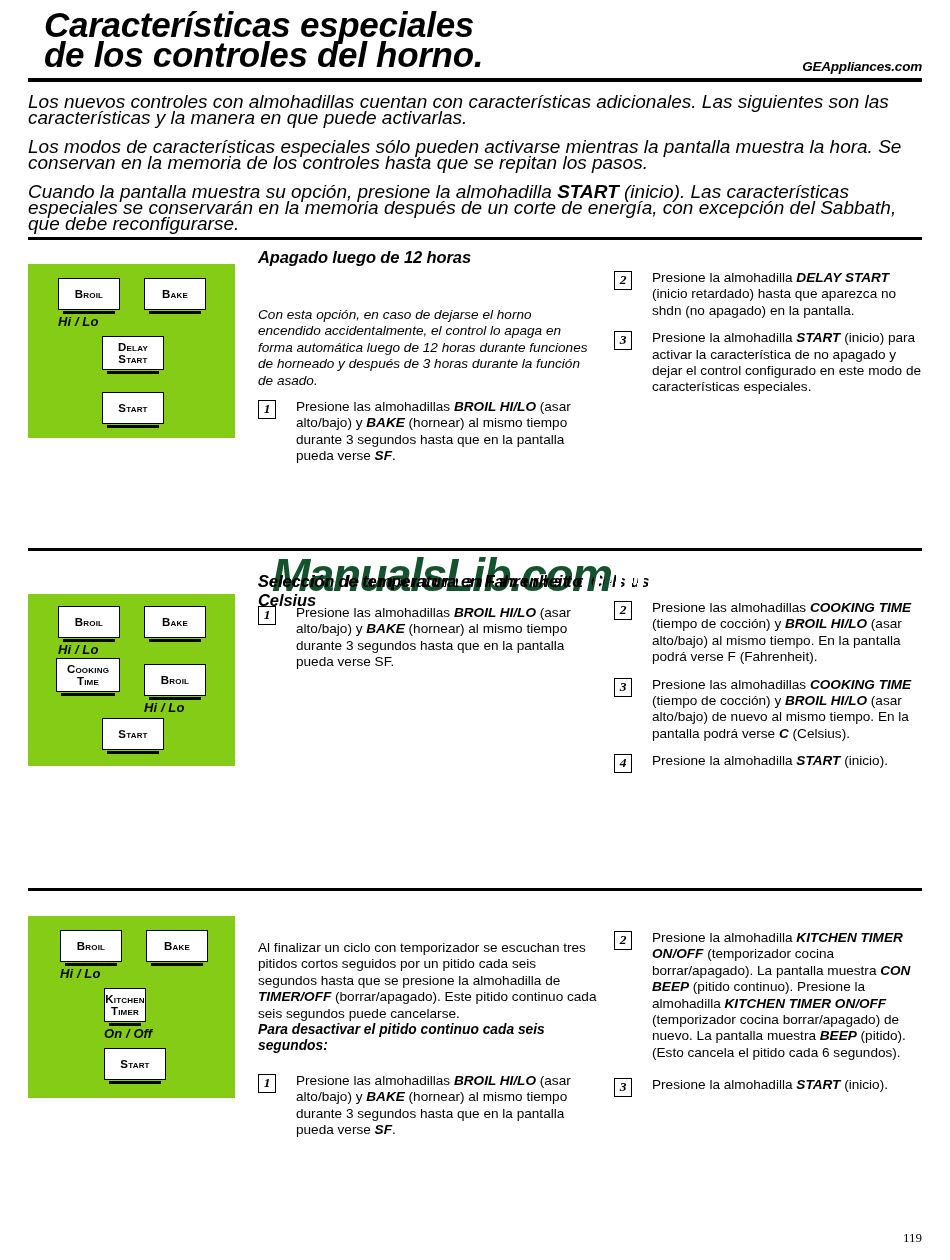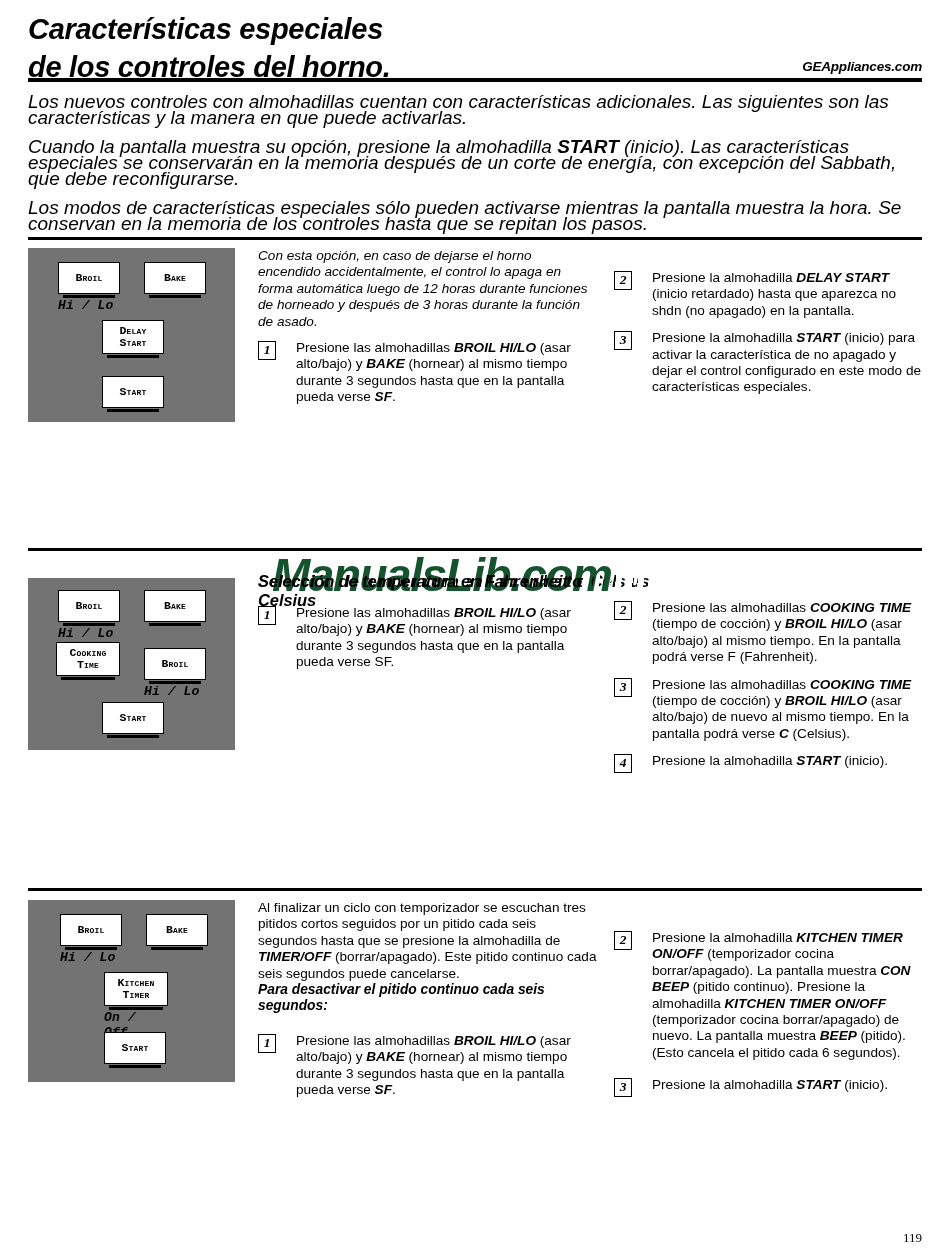--- a/index.html
+++ b/index.html
@@ -24,24 +24,25 @@
   
   .header {
     position: absolute;
     left: 28px; top: 10px;
     width: 894px;
     height: 70px;
   }
   .doc-title {
     font-style: italic;
     font-weight: bold;
-    font-size: 29px;
-    line-height: 38px;
+    font-size: 35px;
+    line-height: 30px;
     letter-spacing: -0.3px;
     white-space: pre-line;
+    margin-left: 16px;
   }
   .site-url {
     position: absolute;
     right: 0; bottom: 6px;
     font-size: 13.5px;
     font-weight: bold;
     font-style: italic;
     letter-spacing: -0.2px;
   }
   .rule-top {
@@ -71,23 +72,22 @@
     width: 894px;
     height: 3px;
     background: #000;
   }
 
   
   .section { position: absolute; left: 28px; width: 894px; }
 
   .pad-panel {
     position: absolute;
-    left: 0; top: 0;
-    background: #737373;
-    font-family: Liberation Mono, monospace;
+    left: 0; top: 16px;
+    background: #84cc16;
   }
 
   
   .pad {
     position: absolute;
     background: #ffffff;
     border: 1.6px solid #000;
     text-align: center;
     font-size: 11.5px;
     font-weight: bold;
@@ -126,21 +126,21 @@
     line-height: 19px;
     margin-bottom: 8px;
     letter-spacing: -0.1px;
   }
   .body-txt {
     font-size: 13.6px;
     line-height: 16.4px;
   }
   .body-txt.ital { font-style: italic; }
   .body-txt b { font-weight: bold; font-style: italic; }
-  .body-txt p { margin-bottom: 11px; }
+  .body-txt p { margin-bottom: 11px; margin-top: 40px; }
   .body-txt p:last-child { margin-bottom: 0; }
   .subhead {
     font-style: italic;
     font-weight: bold;
     font-size: 13.8px;
     line-height: 16.4px;
     margin-bottom: 18px;
   }
 
   
@@ -221,22 +221,22 @@
 
   <div class="header">
     <div class="doc-title">Características especiales
 de los controles del horno.</div>
     <div class="site-url">GEAppliances.com</div>
   </div>
   <div class="rule-top"></div>
 
   <div class="intro">
     <p><span>Los nuevos controles con almohadillas cuentan con características adicionales. Las siguientes son las características y la manera en que puede activarlas.</span></p>
+    <p><span>Los modos de características especiales sólo pueden activarse mientras la pantalla muestra la hora. Se conservan en la memoria de los controles hasta que se repitan los pasos.</span></p>
     <p><span>Cuando la pantalla muestra su opción, presione la almohadilla </span><b>START</b><span> (inicio). Las características especiales se conservarán en la memoria después de un corte de energía, con excepción del Sabbath, que debe reconfigurarse.</span></p>
-    <p><span>Los modos de características especiales sólo pueden activarse mientras la pantalla muestra la hora. Se conservan en la memoria de los controles hasta que se repitan los pasos.</span></p>
   </div>
 
   <div class="rule-sec" style="top:237px;"></div>
 
   <div class="section" style="top:248px;">
 
     <div class="pad-panel" style="width:207px;height:174px;">
       <div class="pad" style="left:30px;top:14px;width:62px;height:32px;">
         <span class="padtxt">Broil</span>
       </div>
@@ -250,20 +250,21 @@
         <span class="padtxt">Delay
 Start</span>
       </div>
 
       <div class="pad" style="left:74px;top:128px;width:62px;height:32px;">
         <span class="padtxt">Start</span>
       </div>
     </div>
 
     <div class="col" style="left:230px;top:0px;width:335px;">
+      <h2 class="sec-head">Apagado luego de 12 horas</h2>
       <div class="body-txt ital">
         <p><span>Con esta opción, en caso de dejarse el horno encendido accidentalmente, el control lo apaga en forma automática luego de 12 horas durante funciones de horneado y después de 3 horas durante la función de asado.</span></p>
       </div>
       <div style="height:10px;"></div>
       <div class="step">
         <span class="step-num">1</span><span>Presione las almohadillas </span><b>BROIL HI/LO</b><span> (asar alto/bajo) y </span><b>BAKE</b><span> (hornear) al mismo tiempo durante 3 segundos hasta que en la pantalla pueda verse </span><b>SF</b><span>.</span>
       </div>
     </div>
 
     <div class="col" style="left:586px;top:22px;width:310px;">
@@ -341,21 +342,21 @@
     <div class="pad-panel" style="width:207px;height:182px;">
       <div class="pad" style="left:32px;top:14px;width:62px;height:32px;">
         <span class="padtxt">Broil</span>
       </div>
       <div class="sub" style="left:32px;top:50px;width:62px;">Hi / Lo</div>
 
       <div class="pad" style="left:118px;top:14px;width:62px;height:32px;">
         <span class="padtxt">Bake</span>
       </div>
 
-      <div class="pad" style="left:76px;top:72px;width:64px;height:34px;">
+      <div class="pad" style="left:76px;top:72px;width:42px;height:34px;">
         <span class="padtxt">Kitchen
 Timer</span>
       </div>
       <div class="sub" style="left:76px;top:110px;width:62px;">On / Off</div>
 
       <div class="pad" style="left:76px;top:132px;width:62px;height:32px;">
         <span class="padtxt">Start</span>
       </div>
     </div>
 

